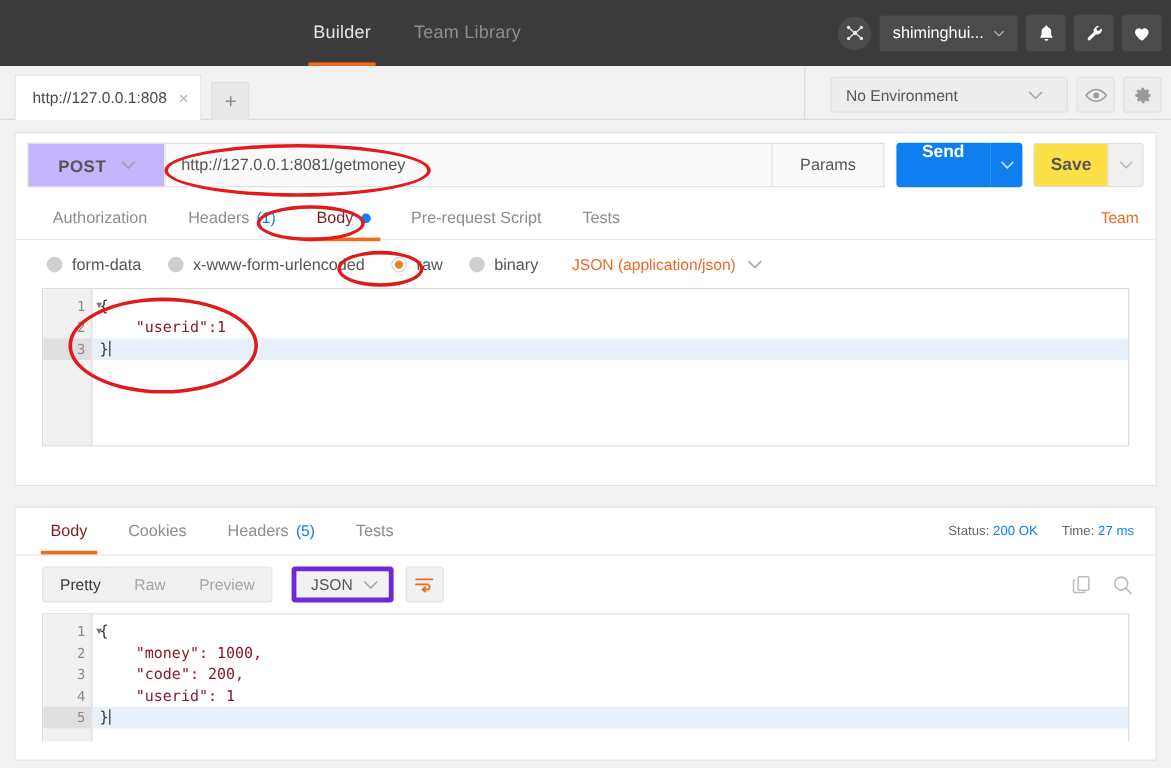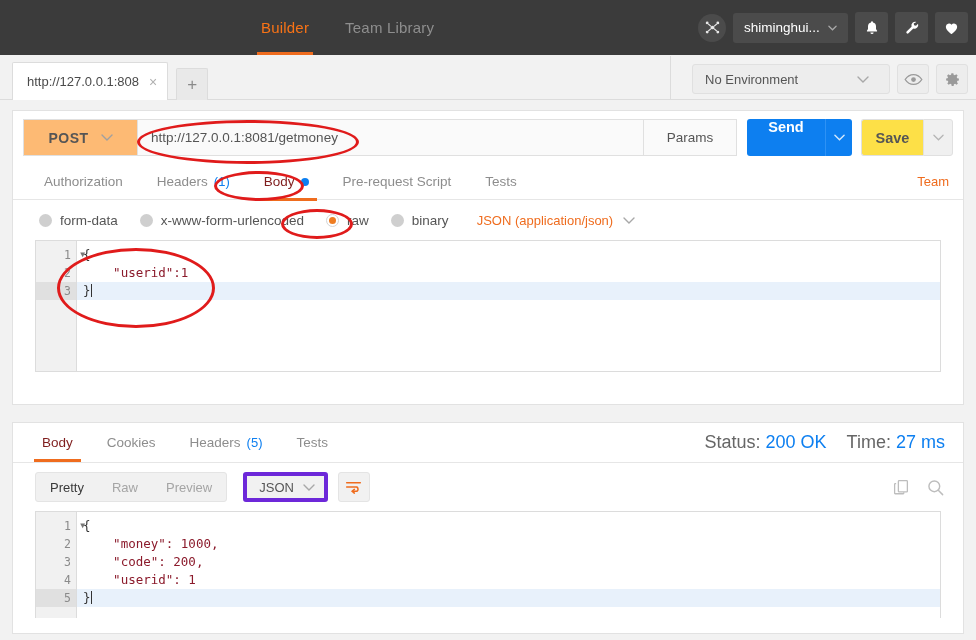--- a/index.html
+++ b/index.html
@@ -16,21 +16,21 @@
     position: absolute; left: 0; top: 0; width: 976px; height: 55px;
     background: #3b3b3b;
     display: flex; align-items: flex-start;
   }
   .topnav { position: absolute; left: 243px; top: 0; display: flex; height: 55px; }
   .topnav-item {
     position: relative; height: 55px; padding: 0 18px;
     display: flex; align-items: center; justify-content: center;
     font-size: 15px; color: #8e8e8e; cursor: pointer; letter-spacing: .2px;
   }
-  .topnav-item.active { color: #f97316; }
+  .topnav-item.active { color: #e5e5e5; }
   .topnav-item.active::after {
     content: ""; position: absolute; left: 14px; right: 14px; bottom: 0;
     height: 3px; background: #ef6c1e;
   }
   .top-right {
     position: absolute; right: 8px; top: 0; height: 55px;
     display: flex; align-items: center; gap: 7px;
   }
   .icon-dark-circle {
     width: 28px; height: 28px; border-radius: 50%; background: #4b4b4b;
@@ -91,21 +91,21 @@
   }
   .vsep { position: absolute; left: 670px; top: 56px; width: 1px; height: 44px; background: #dcdcdc; }
 
   
   .req-panel {
     position: absolute; left: 12px; top: 110px; width: 952px; height: 295px;
     background: #ffffff; border: 1px solid #e2e2e2;
   }
   .url-row { display: flex; align-items: center; height: 53px; padding: 0 10px; }
   .method-box {
-    width: 114px; height: 37px; border: 1px solid #e0e0e0; background: #fdba74;
+    width: 114px; height: 37px; border: 1px solid #e0e0e0; background: #c4b5fd;
     display: flex; align-items: center; justify-content: center; gap: 12px;
     cursor: pointer; border-right: none;
   }
   .method-text { font-size: 14px; font-weight: bold; color: #555; letter-spacing: .5px; }
   .url-input {
     flex: 1; height: 37px; border: 1px solid #e0e0e0; background: #fafafa;
     display: flex; align-items: center; padding-left: 13px; cursor: text;
   }
   .url-text { font-size: 13.5px; color: #555; }
   .params-btn {
@@ -212,21 +212,21 @@
   
   .res-panel {
     position: absolute; left: 12px; top: 422px; width: 952px; height: 212px;
     background: #ffffff; border: 1px solid #e2e2e2;
   }
   .res-tabs {
     display: flex; align-items: center; height: 40px;
     border-bottom: 1px solid #e6e6e6; padding-left: 12px; position: relative;
   }
   .res-status {
-    position: absolute; right: 18px; display: flex; gap: 20px; font-size: 18px; color: #666;
+    position: absolute; right: 18px; display: flex; gap: 20px; font-size: 11px; color: #666;
   }
   .stat-val { color: #0d7ff0; }
   .res-ctrl-row {
     display: flex; align-items: center; height: 48px; padding: 0 18px 0 22px;
     position: relative;
   }
   .seg {
     display: flex; background: #f1f1f1; border: 1px solid #e4e4e4; border-radius: 3px;
     height: 30px; overflow: hidden;
   }

